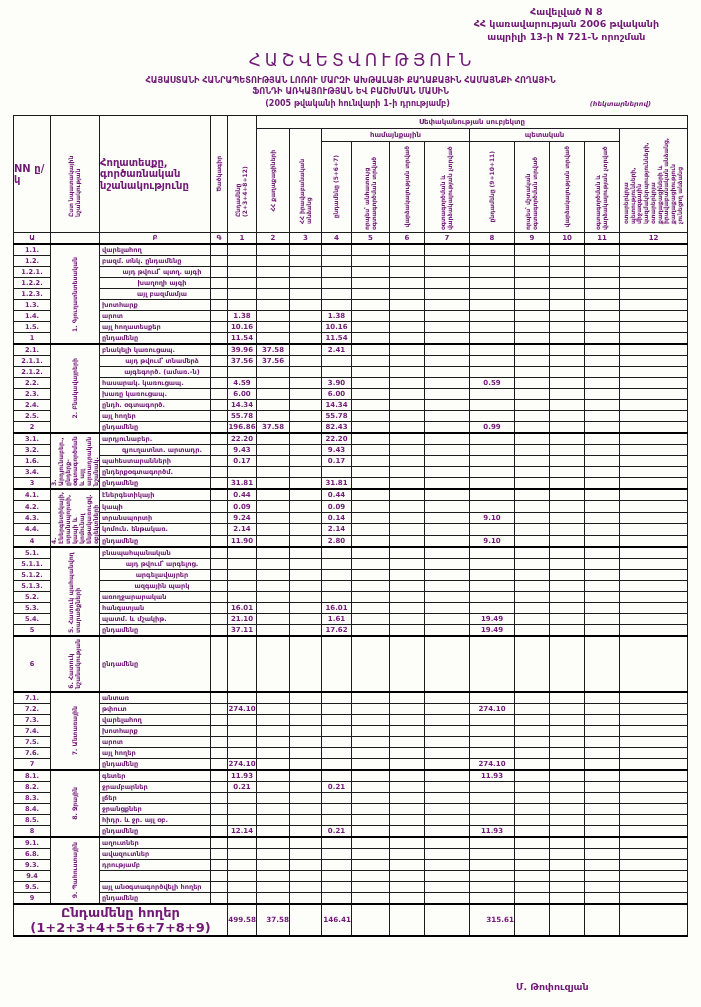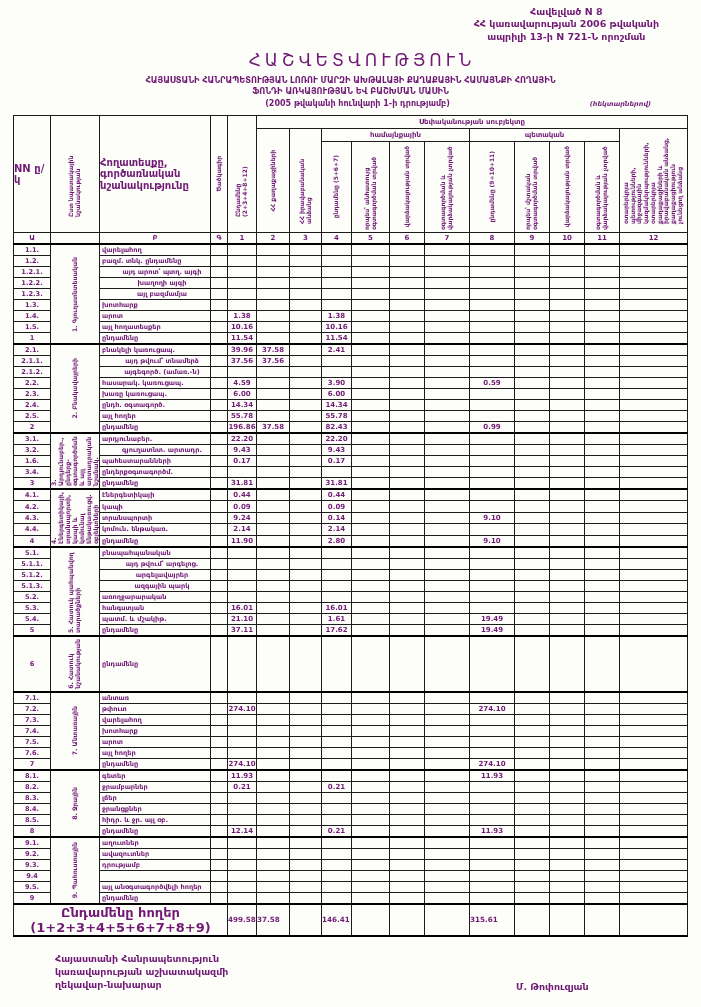--- a/index.html
+++ b/index.html
@@ -39,21 +39,21 @@
   tr.bt td.label-cell{text-align:left;padding-left:2px;white-space:nowrap;font-size:6.6px;}
   tr.bt td.label-cell.indent{text-align:center;padding-left:14px;}
   tr.bt td.no-cell{text-align:center;font-size:6.6px;}
   tr.bt td.val{text-align:center;font-size:7px;}
   td.group-cell{text-align:center;vertical-align:middle;}
   td.group-cell .vt{max-height:none;font-size:6.2px;}
   tr.sec-start td{border-top:2px solid #000;}
   tr.total-row td{border-bottom:2px solid #000;}
   tr.tall td{height:44px;line-height:44px;}
   tr.tall td.group-cell{line-height:1;}
-  tr.footer-row td{height:15px;line-height:15px;font-size:7.2px;text-align:left;border-top:2px solid #000;border-bottom:2px solid #000;}
+  tr.footer-row td{height:15px;line-height:15px;font-size:7.2px;text-align:right;border-top:2px solid #000;border-bottom:2px solid #000;}
   tr.footer-row td.flabel{text-align:center;font-size:13px;}
   .sign-block{
     position:absolute;left:55px;top:953px;font-size:9.5px;font-weight:bold;line-height:1.35;
   }
   .sign-name{
     position:absolute;left:516px;top:981px;font-size:9.5px;font-weight:bold;
   }
 </style>
 </head>
 <body>
@@ -200,21 +200,21 @@
           <td class="val"></td>
           <td class="val"></td>
           <td class="val"></td>
           <td class="val"></td>
           <td class="val"></td>
           <td class="val"></td>
           <td class="val"></td>
         </tr>
         <tr class="bt">
           <td class="no-cell">1.2.1.</td>
-          <td class="label-cell indent">այդ արոտ՝ պտղ. այգի</td>
+          <td class="label-cell indent">այդ թվում՝ պտղ. այգի</td>
           <td class="code-cell"></td>
           <td class="val"></td>
           <td class="val"></td>
           <td class="val"></td>
           <td class="val"></td>
           <td class="val"></td>
           <td class="val"></td>
           <td class="val"></td>
           <td class="val"></td>
           <td class="val"></td>
@@ -1039,21 +1039,21 @@
           <td class="val"></td>
           <td class="val"></td>
           <td class="val"></td>
           <td class="val"></td>
           <td class="val"></td>
           <td class="val"></td>
           <td class="val"></td>
           <td class="val"></td>
         </tr>
         <tr class="bt">
-          <td class="no-cell">9.2.</td>
+          <td class="no-cell">6.8.</td>
           <td class="label-cell">ավազուտներ</td>
           <td class="code-cell"></td>
           <td class="val"></td>
           <td class="val"></td>
           <td class="val"></td>
           <td class="val"></td>
           <td class="val"></td>
           <td class="val"></td>
           <td class="val"></td>
           <td class="val"></td>
@@ -1141,20 +1141,15 @@
           <td class="val"></td>
           <td class="val">315.61</td>
           <td class="val"></td>
           <td class="val"></td>
           <td class="val"></td>
           <td class="val"></td>
         </tr>
       </tbody>
   </table>
 
-  <div class="sign-block">
-    <div>Հայաստանի Հանրապետություն</div>
-    <div>կառավարության աշխատակազմի</div>
-    <div>ղեկավար-նախարար</div>
-  </div>
   <div class="sign-name">Մ. Թոփուզյան</div>
 
 </div>
 
 </body></html>

